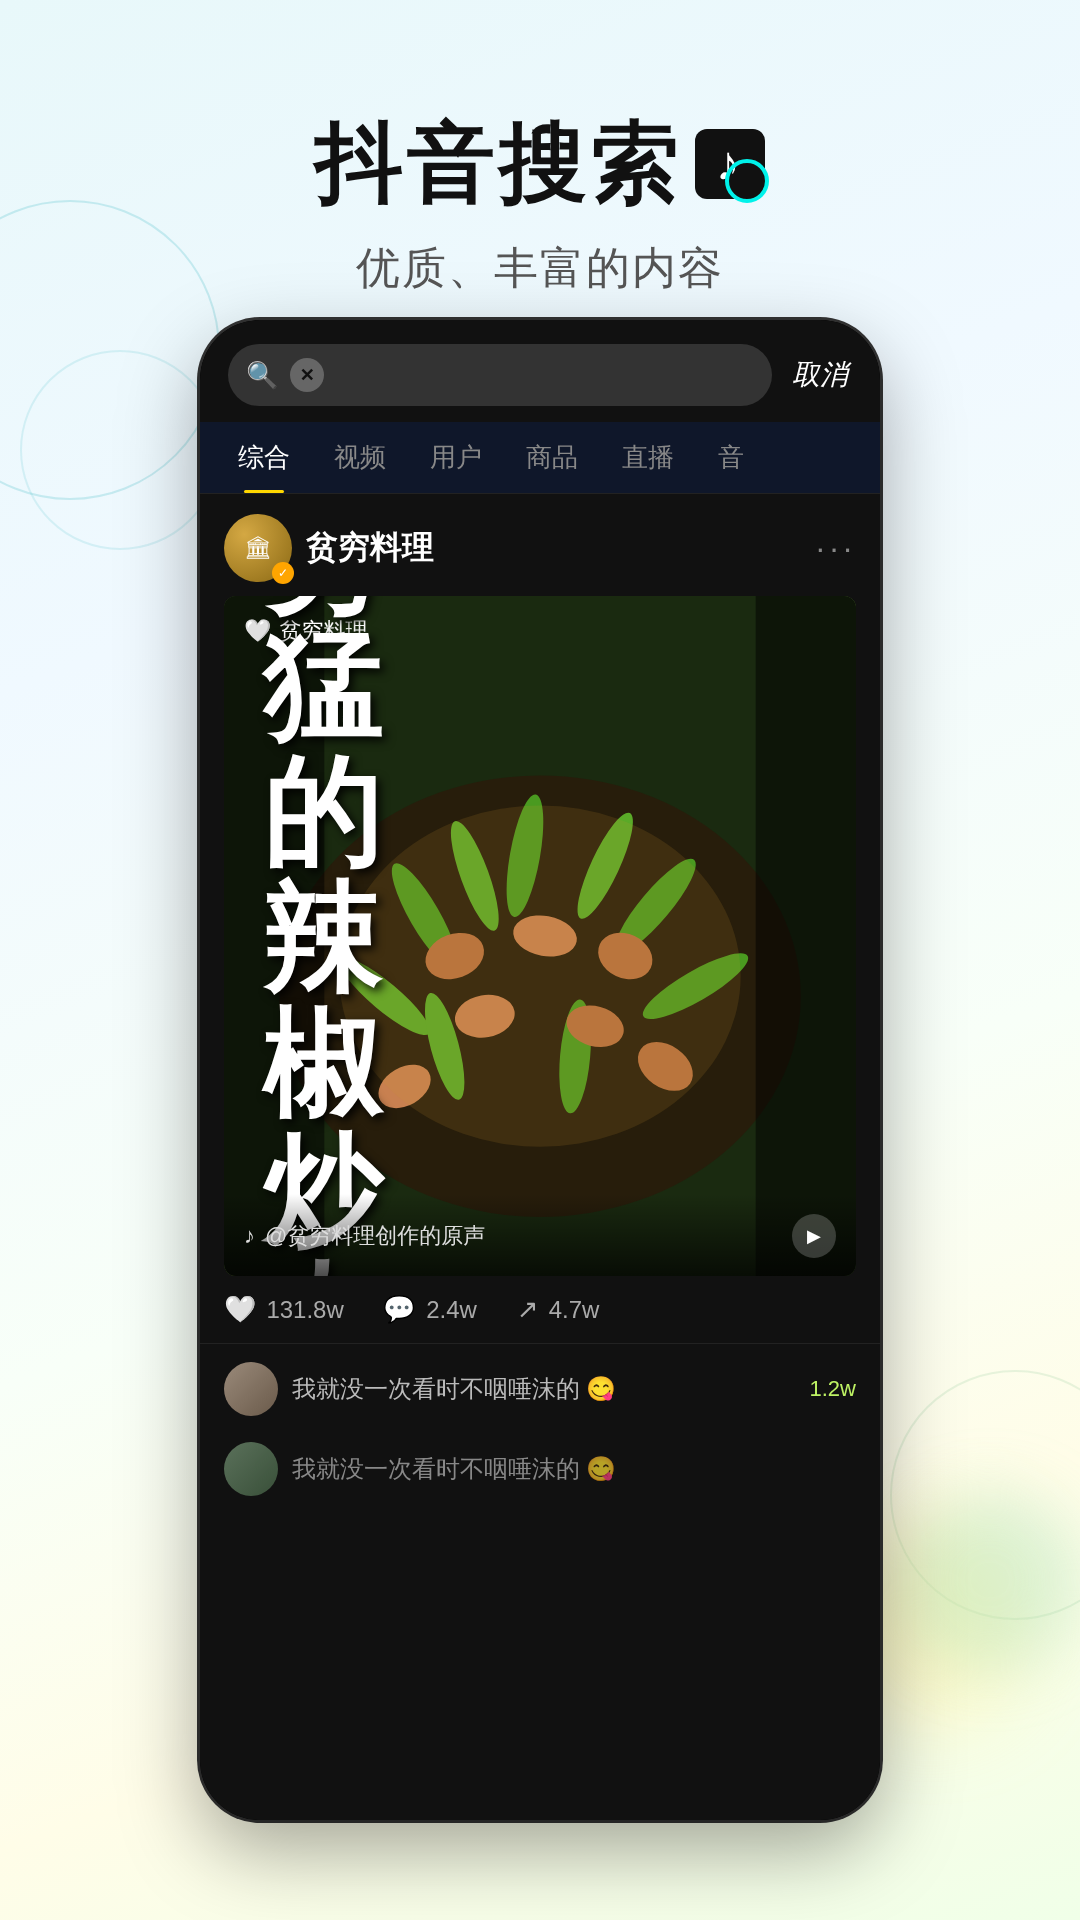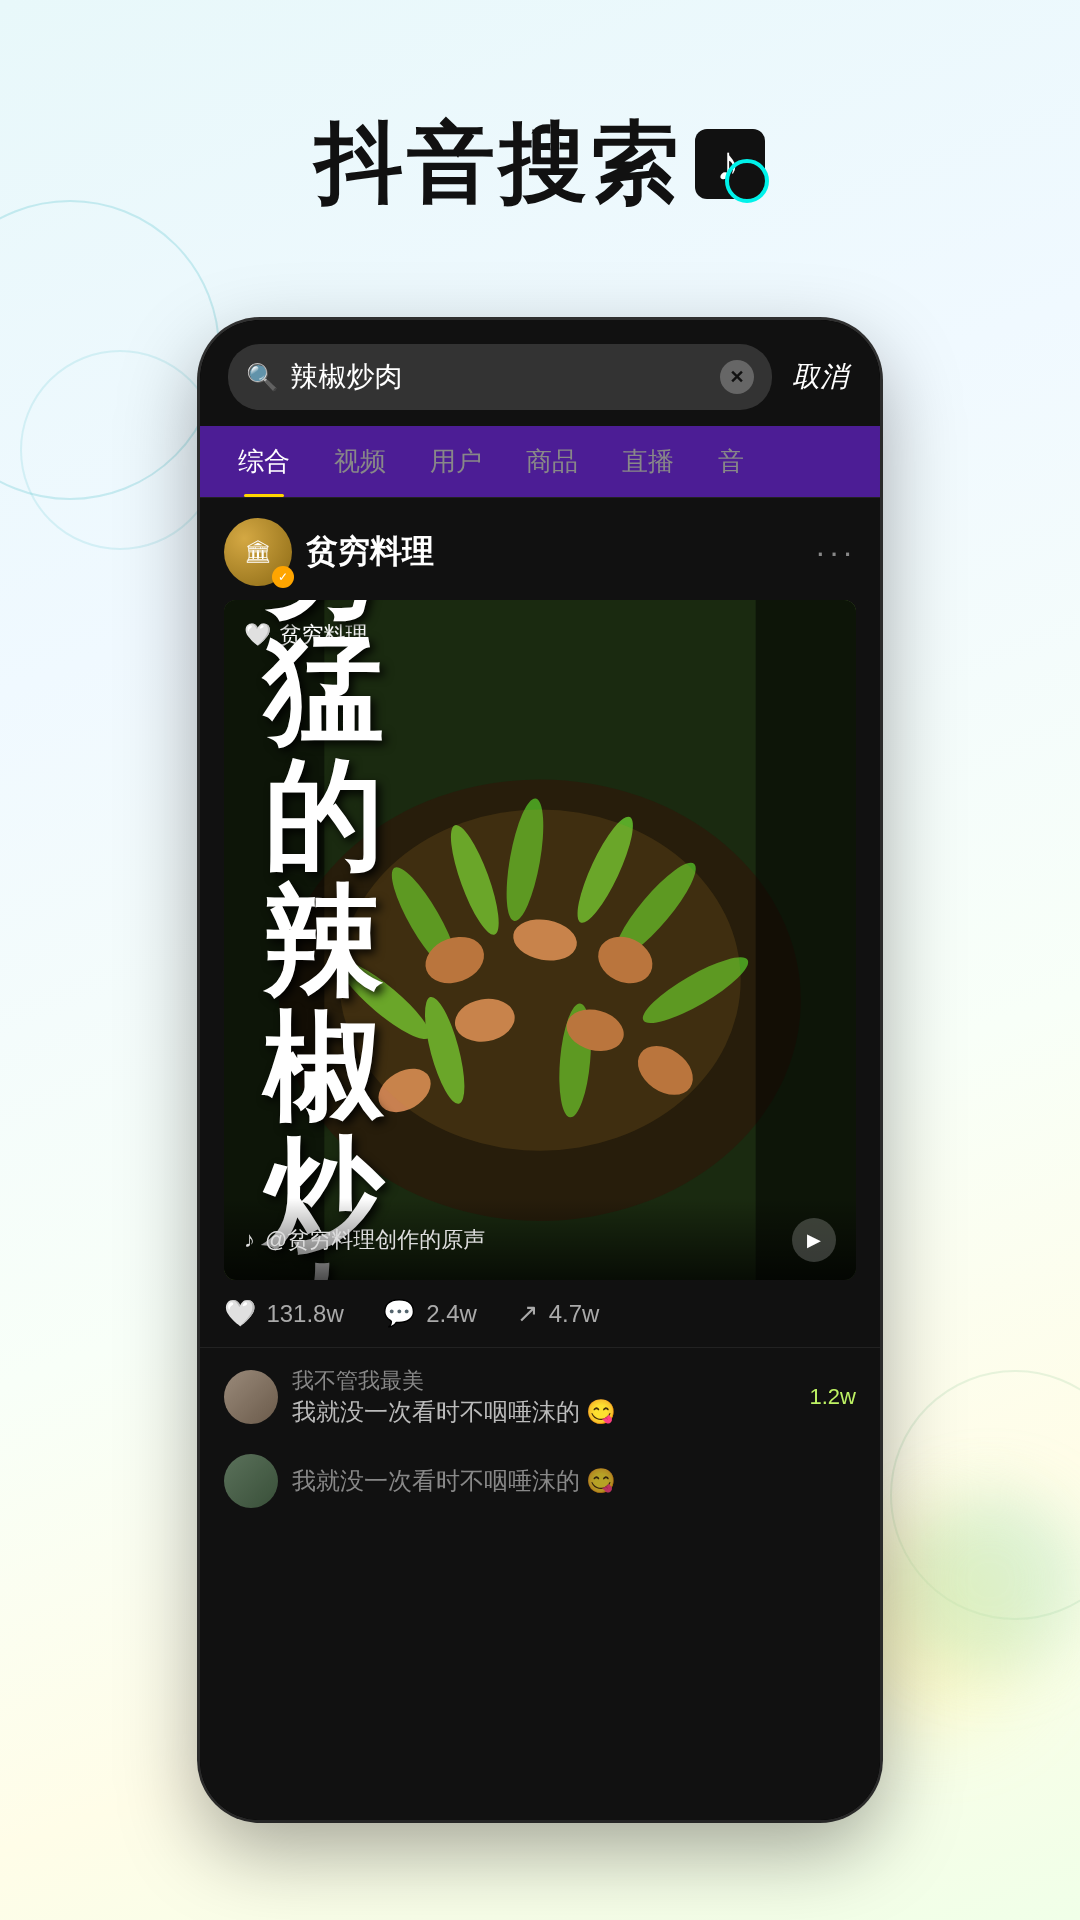--- a/index.html
+++ b/index.html
@@ -185,21 +185,21 @@
       color: #fff;
       font-size: 28px;
       white-space: nowrap;
       padding: 8px 4px;
       font-style: italic;
     }
 
     
     .tabs-row {
       display: flex;
-      background: #4c1d95;
+      background: #0f172a;
       border-bottom: 1px solid #222;
       padding: 0 16px;
     }
     .tab-item {
       padding: 18px 22px;
       font-size: 26px;
       color: #888;
       position: relative;
       white-space: nowrap;
     }
@@ -445,30 +445,30 @@
 <div class="bg-blob-yellow"></div>
 <div class="bg-blob-green"></div>
 
 <div class="header-section">
   <div class="app-title">
     <span>抖音搜索</span>
     <div class="tiktok-icon">
       <span class="tiktok-note">♪</span>
     </div>
   </div>
+  <div class="subtitle">优质、丰富的内容</div>
 </div>
 
 <div class="phone-container">
   <div class="phone-outer">
     <div class="phone-screen">
 
       <div class="search-bar-row">
         <div class="search-input-box">
           <span class="search-icon-svg">🔍</span>
-          <span class="search-text">辣椒炒肉</span>
           <div class="clear-icon">✕</div>
         </div>
         <span class="cancel-btn">取消</span>
       </div>
 
       <div class="tabs-row">
         <div class="tab-item active">
           <span>综合</span>
         </div>
         <div class="tab-item">
@@ -575,21 +575,20 @@
           </div>
           <div class="stat-item">
             <span class="stat-icon">↗</span>
             <span>4.7w</span>
           </div>
         </div>
 
         <div class="comment-preview">
           <div class="comment-avatar" style="background: linear-gradient(135deg, #9a8a7a, #6a5a4a);"></div>
           <div class="comment-right">
-            <div class="commenter-name">我不管我最美</div>
             <div class="comment-text">我就没一次看时不咽唾沫的 😋</div>
           </div>
           <span class="comment-count">1.2w</span>
         </div>
 
         <div class="comment-row2">
           <div class="comment-avatar" style="background: linear-gradient(135deg, #7a9a7a, #4a6a4a); width:54px; height:54px; border-radius:50%; flex-shrink:0;"></div>
           <div class="comment-right">
             <div class="comment-text" style="font-size:24px; color:#bbb;">我就没一次看时不咽唾沫的 😋</div>
           </div>

